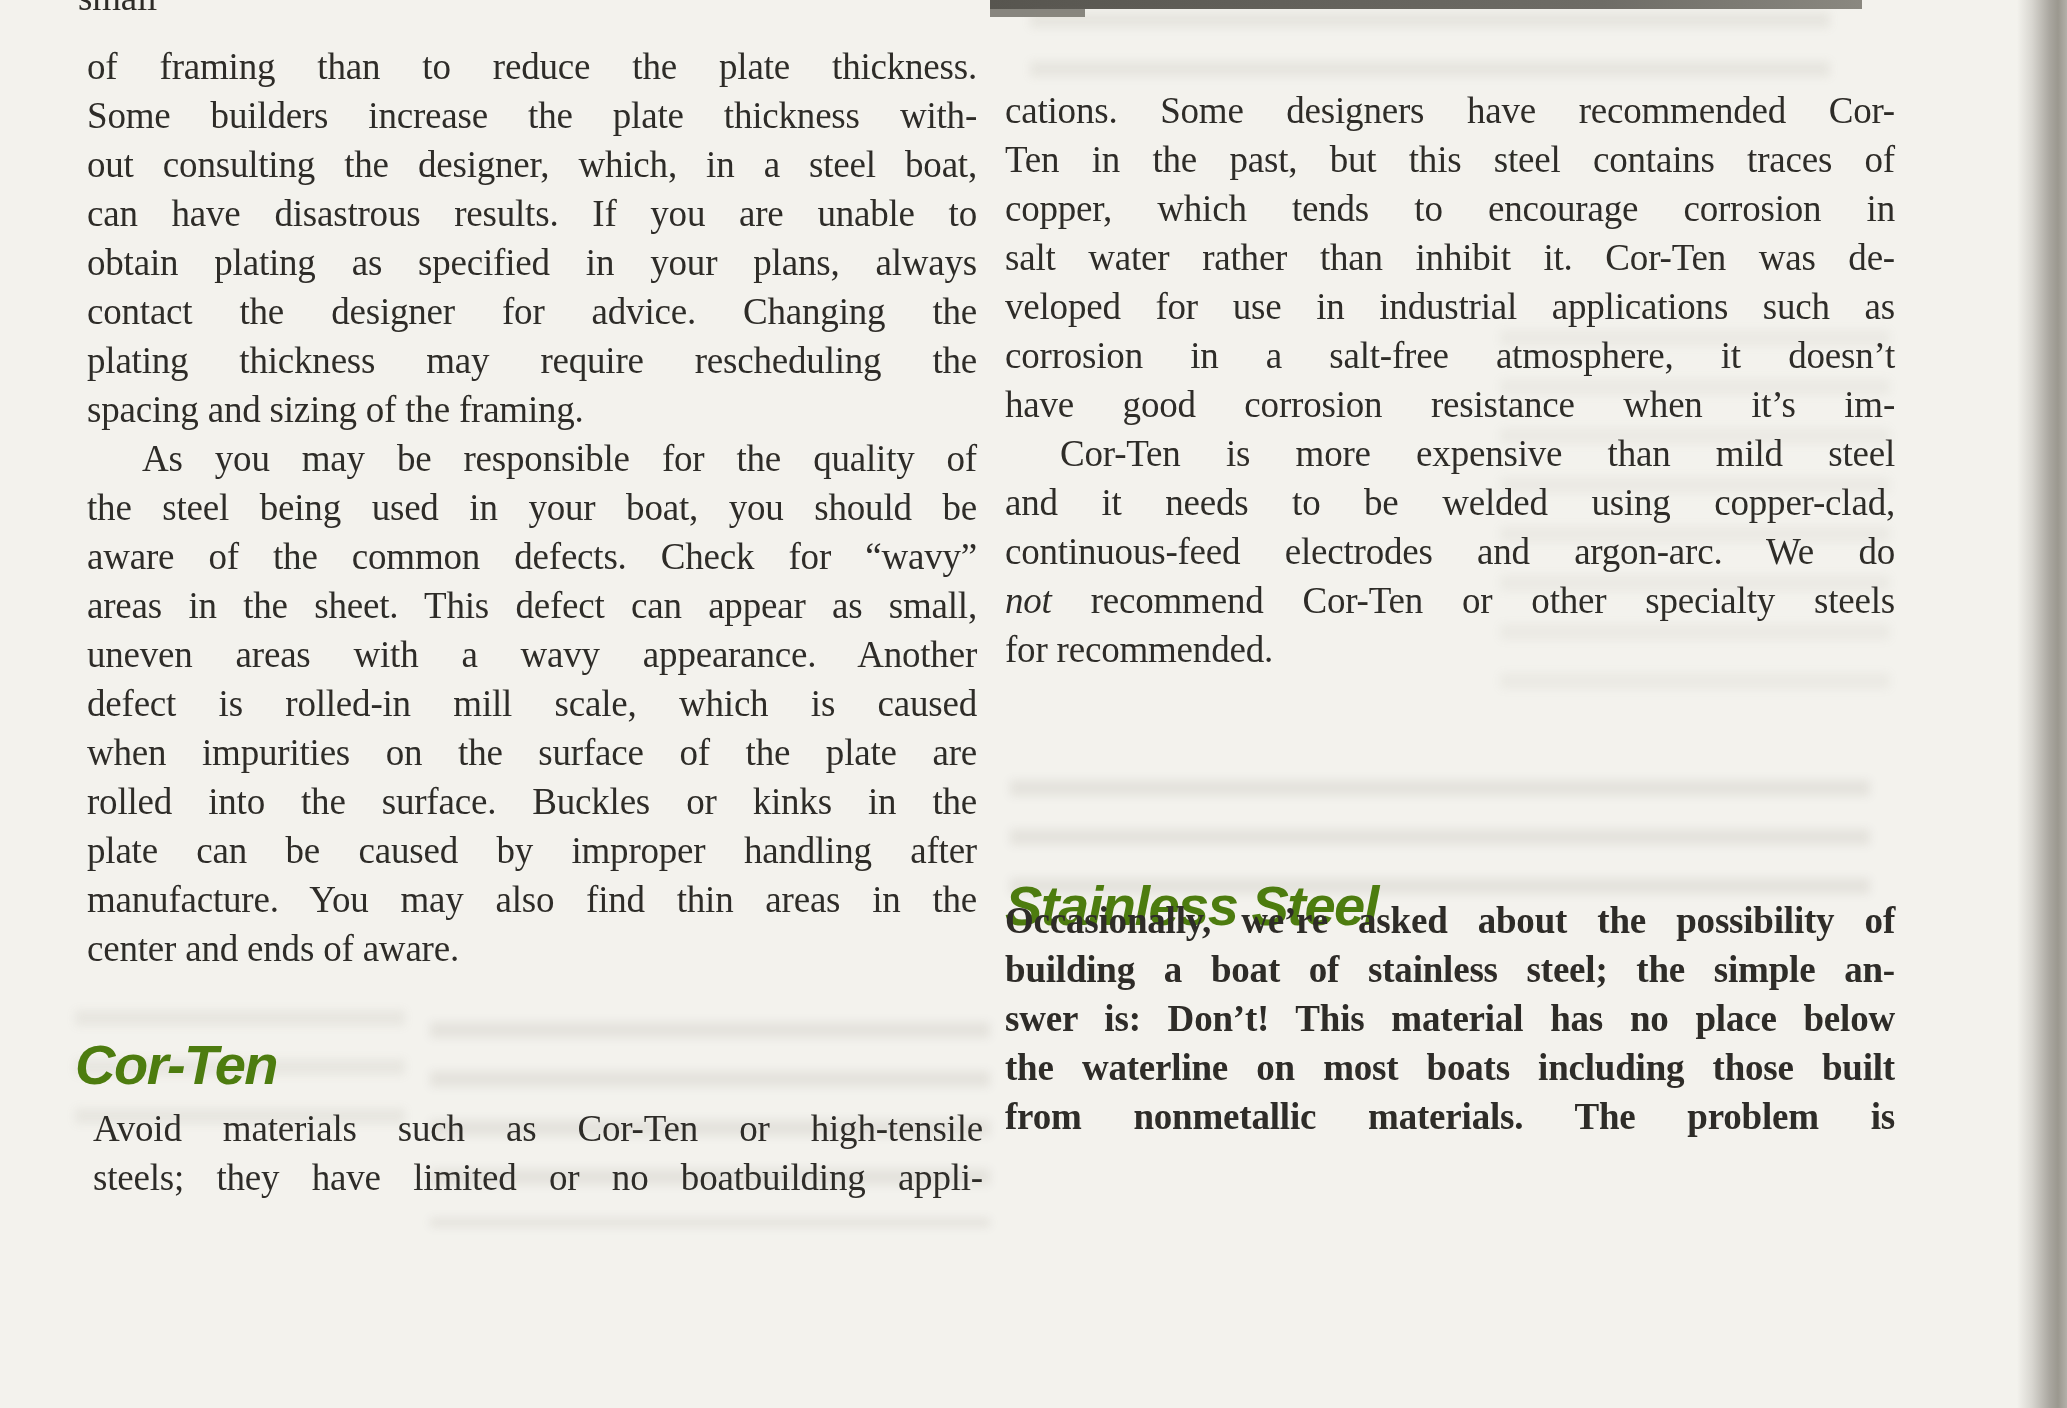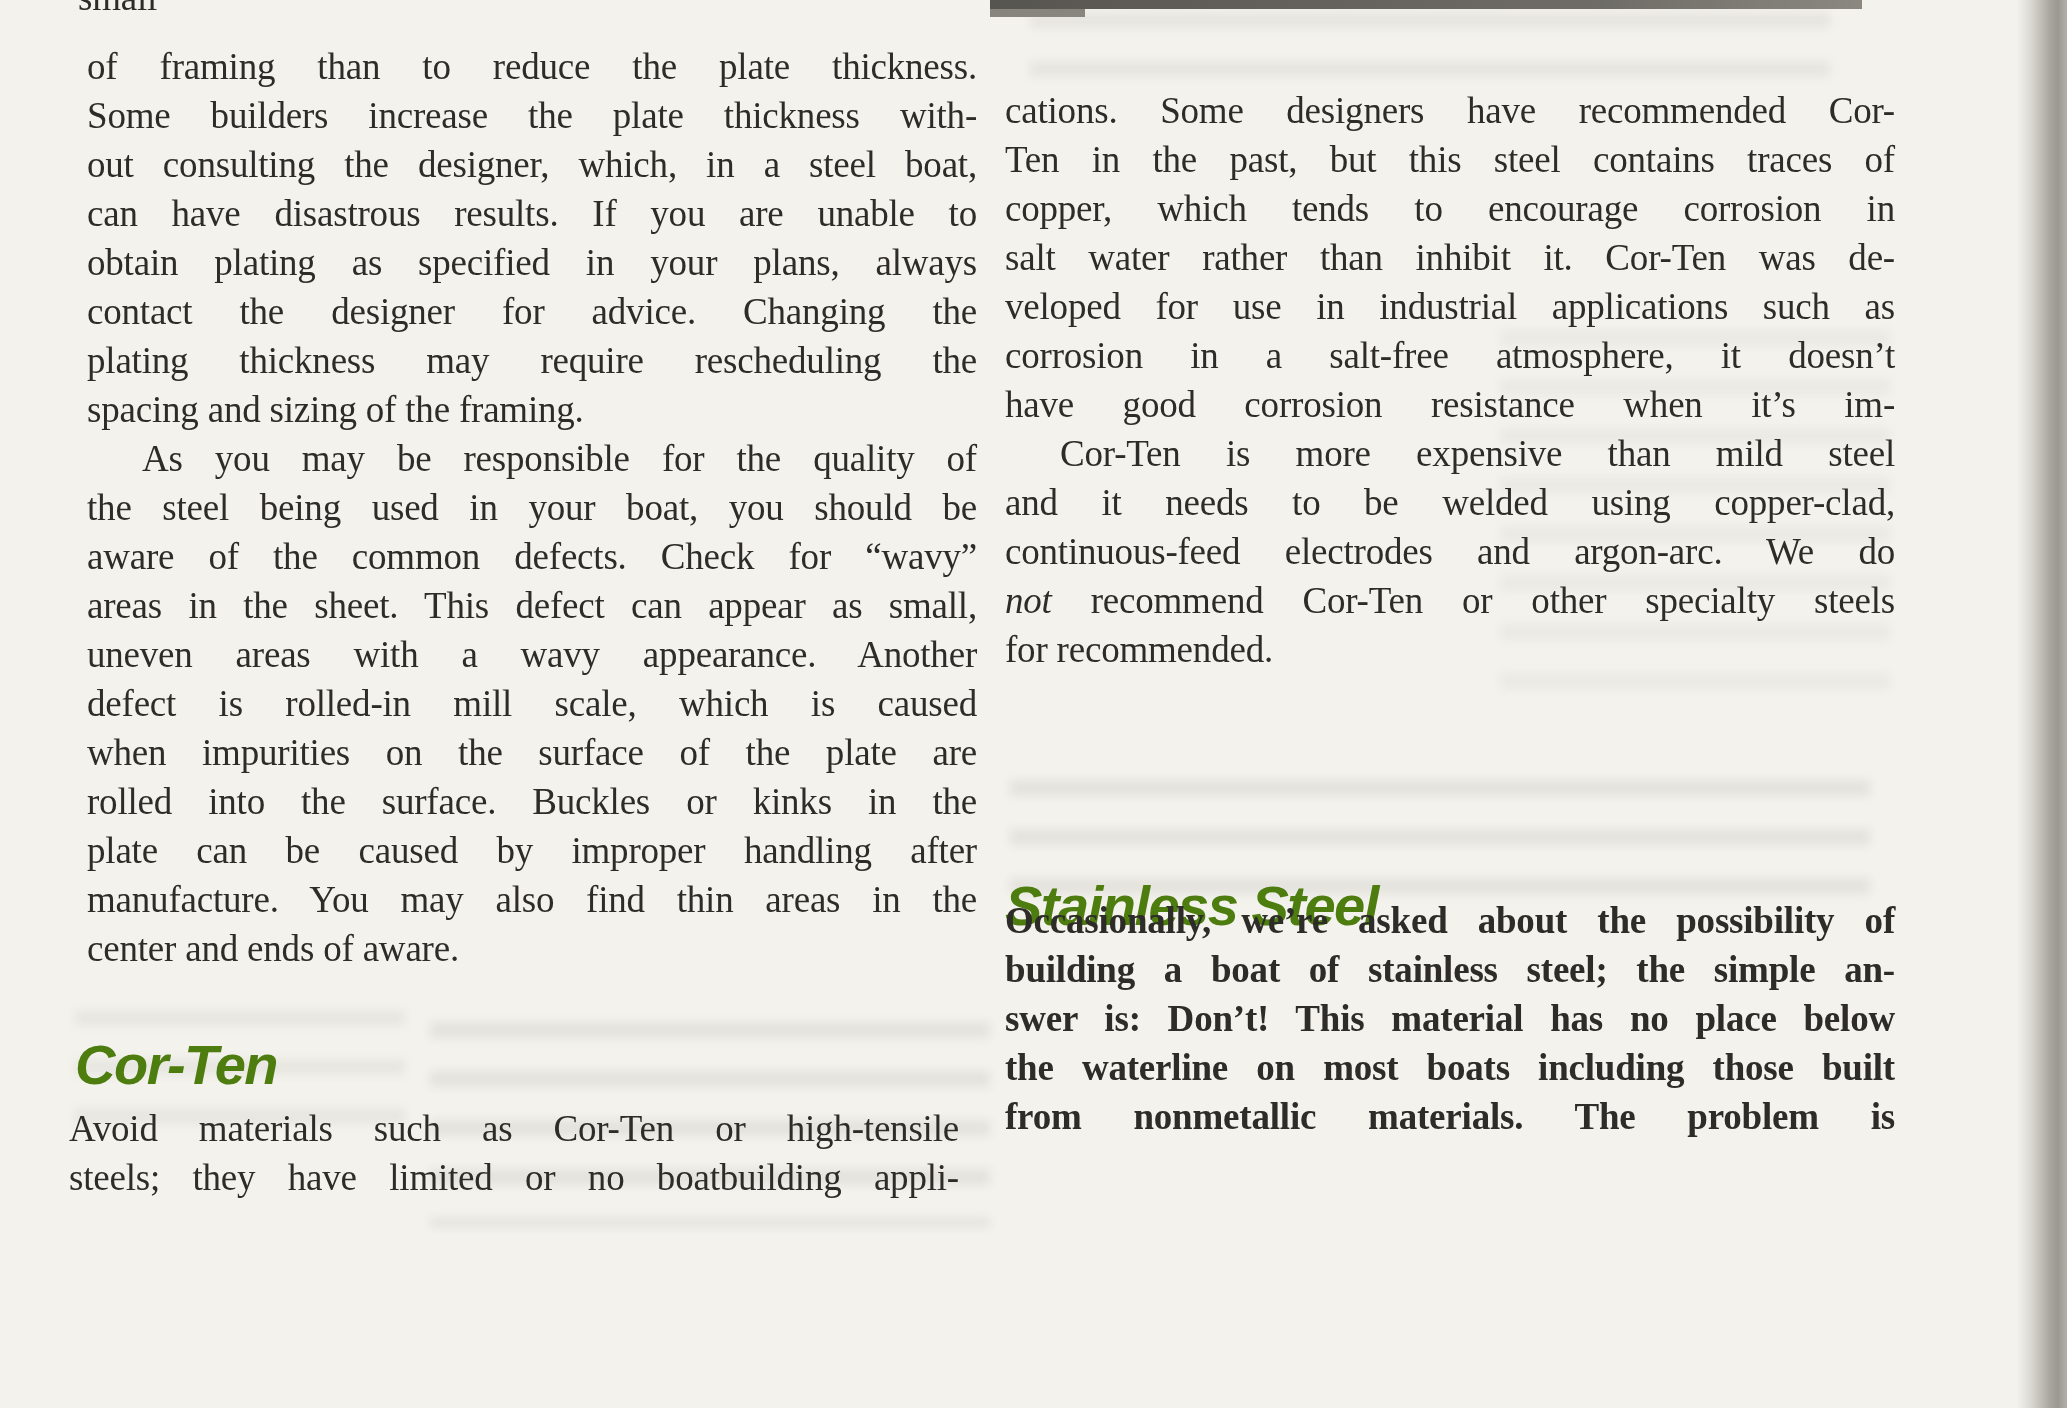--- a/index.html
+++ b/index.html
@@ -95,21 +95,21 @@
     <div class="line">defect is rolled-in mill scale, which is caused</div>
     <div class="line">when impurities on the surface of the plate are</div>
     <div class="line">rolled into the surface. Buckles or kinks in the</div>
     <div class="line">plate can be caused by improper handling after</div>
     <div class="line">manufacture. You may also find thin areas in the</div>
     <div class="line last">center and ends of aware.</div>
   </div>
 
   <div class="heading" style="left:75px;top:1037px;">Cor-Ten</div>
 
-  <div class="col" style="left:69px;top:1104px;">
+  <div class="col" style="left:93px;top:1104px;">
     <div class="line">Avoid materials such as Cor-Ten or high-tensile</div>
     <div class="line">steels; they have limited or no boatbuilding appli-</div>
   </div>
 
   <div class="col" style="left:1005px;top:86px;">
     <div class="line">cations. Some designers have recommended Cor-</div>
     <div class="line">Ten in the past, but this steel contains traces of</div>
     <div class="line">copper, which tends to encourage corrosion in</div>
     <div class="line">salt water rather than inhibit it. Cor-Ten was de-</div>
     <div class="line">veloped for use in industrial applications such as</div>

